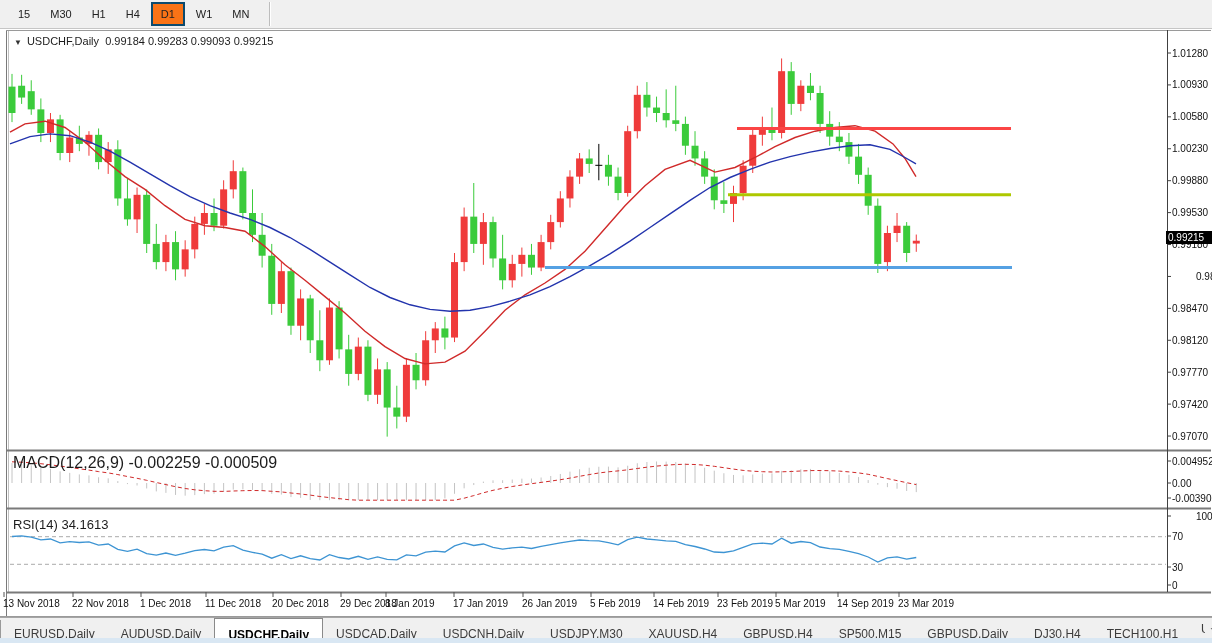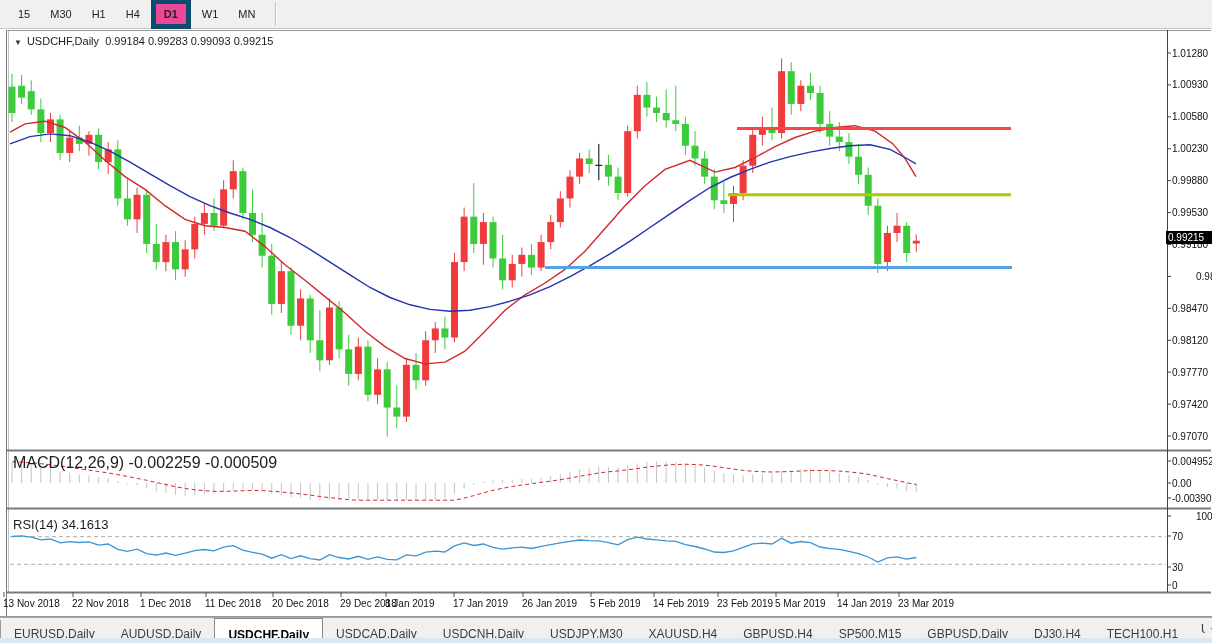--- a/index.html
+++ b/index.html
@@ -3,21 +3,21 @@
 <meta charset="utf-8">
 <style>
   html,body{margin:0;padding:0;width:1212px;height:643px;overflow:hidden;background:#fff;
     font-family:"Liberation Sans","DejaVu Sans",sans-serif;-webkit-font-smoothing:none;}
   #app{position:relative;width:1212px;height:643px;background:#fff;}
   
   #toolbar{position:absolute;left:0;top:0;width:100%;height:28px;background:#f0f0f0;
     border-bottom:1px solid #c6c6c6;display:flex;align-items:center;padding-left:16px;}
   .tf-btn{font-size:11px;color:#222;padding:4px 8px;margin:0 1px;border:1px solid transparent;cursor:default;}
   .tf-btn.first{margin-left:-7px;}
-  .tf-btn.active{background:#ec4899;border:5px solid #0c4a6e;font-weight:bold;}
+  .tf-btn.active{background:#f97316;border:2px solid #0c4a6e;}
   .tb-sep{width:1px;height:24px;background:#bdbdbd;border-right:1px solid #fff;margin-left:10px;}
   
   #plot{position:absolute;left:0;top:0;pointer-events:none;}
   
   .ovl{position:absolute;white-space:nowrap;}
   #chart-title{left:14px;top:35px;font-size:11px;color:#1c1c1c;}
   #chart-title .dd{font-size:8px;color:#333;margin-right:5px;}
   #macd-label{left:13px;top:454px;font-size:16px;color:#1c1c1c;}
   #rsi-label{left:13px;top:517px;font-size:13px;color:#1c1c1c;}
   #price-tag{left:1166px;top:231px;width:46px;height:13px;background:#000;color:#fff;
@@ -427,21 +427,21 @@
       <div class="date-lbl" style="left: 205px;">11 Dec 2018</div>
       <div class="date-lbl" style="left: 272px; text-align: center;">20 Dec 2018</div>
       <div class="date-lbl" style="left: 340px;">29 Dec 2018</div>
       <div class="date-lbl" style="left: 385px;">8 Jan 2019</div>
       <div class="date-lbl" style="left: 453px;">17 Jan 2019</div>
       <div class="date-lbl" style="left: 522px;">26 Jan 2019</div>
       <div class="date-lbl" style="left: 590px;">5 Feb 2019</div>
       <div class="date-lbl" style="left: 653px; text-align: right;">14 Feb 2019</div>
       <div class="date-lbl" style="left: 717px;">23 Feb 2019</div>
       <div class="date-lbl" style="left: 775px;">5 Mar 2019</div>
-      <div class="date-lbl" style="left: 837px;">14 Jan 2019</div>
+      <div class="date-lbl" style="left: 837px;">14 Sep 2019</div>
       <div class="date-lbl" style="left: 898px;">23 Mar 2019</div>
     </div>
 
   <div id="tabbar">
     <div id="tab-lead"></div>
     <div class="tab">
         <span>EURUSD,Daily</span>
       </div>
     <div class="tab-sep"></div>
     <div class="tab">

